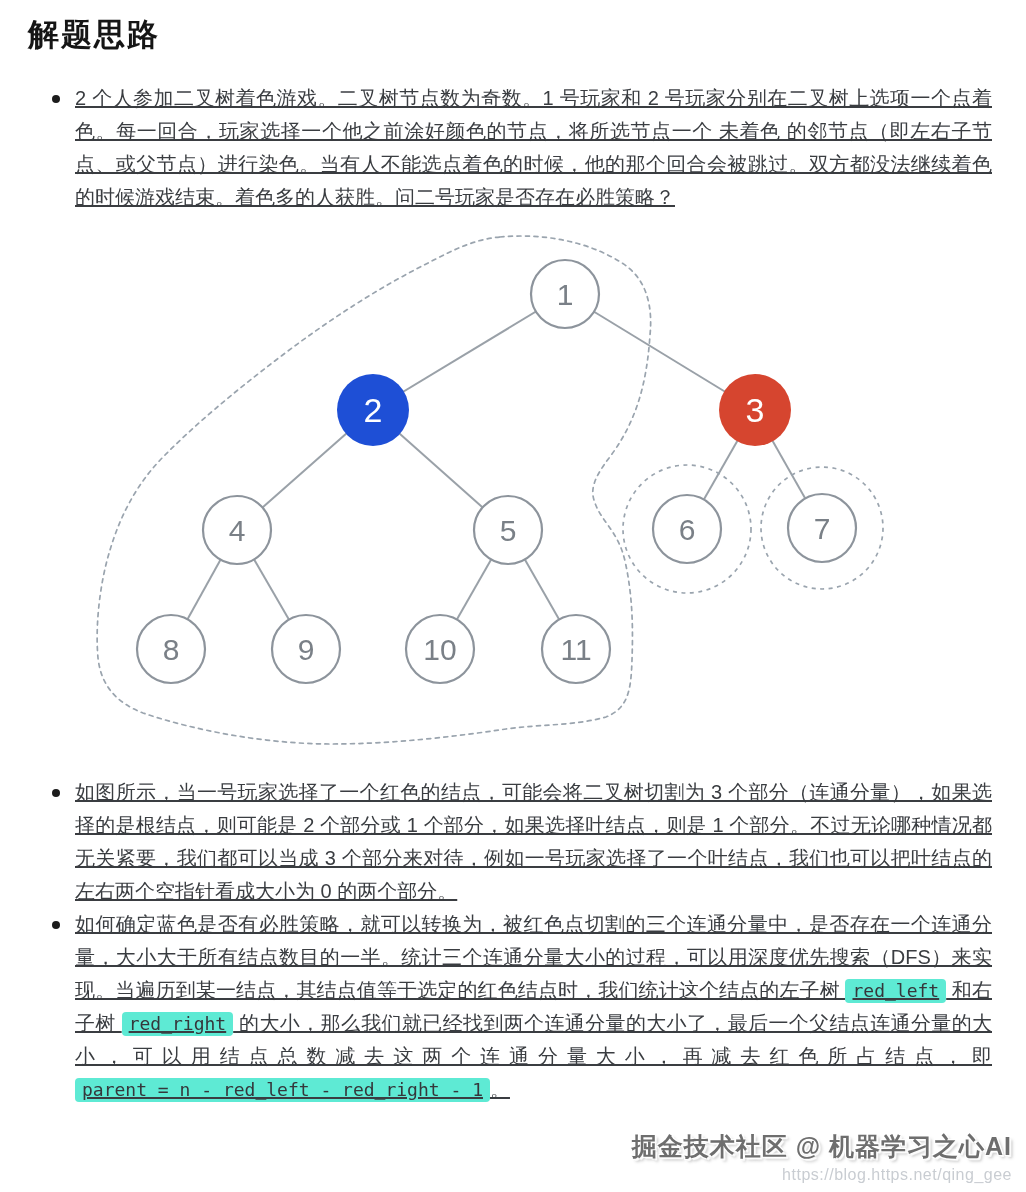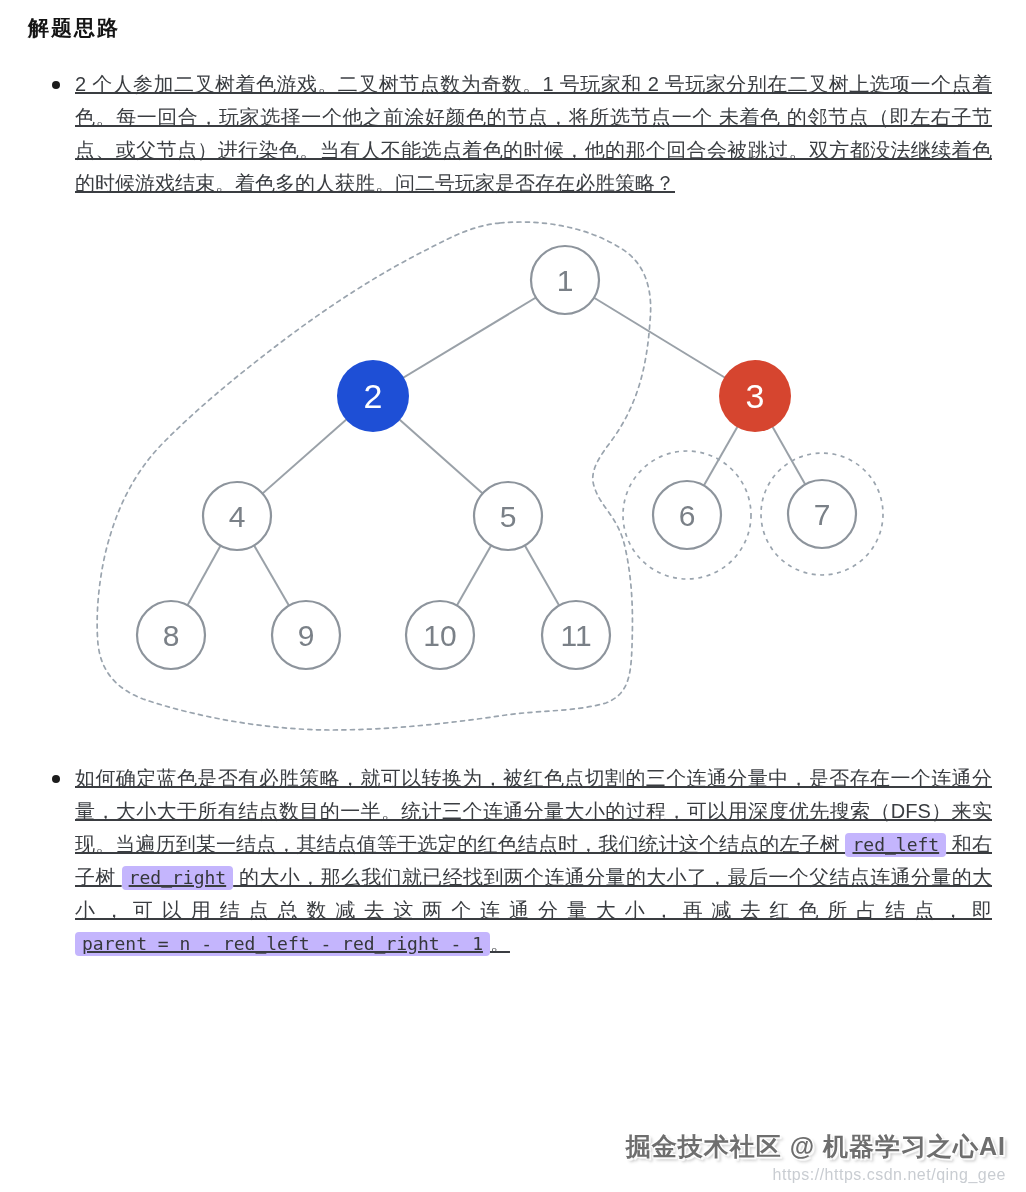--- a/index.html
+++ b/index.html
@@ -5,21 +5,21 @@
   html,body{margin:0;padding:0;}
   body{
     width:1026px;height:1192px;
     background:#ffffff;
     font-family:"Liberation Sans","DejaVu Sans",sans-serif;
     color:#3a3d41;
     position:relative;
     overflow:hidden;
   }
   .doc-title{
-    font-size:21px;
+    font-size:31px;
     font-weight:bold;
     color:#151515;
     margin:14px 12px 26px 28px;
     letter-spacing:2px;
   }
   ul.bullets{
     list-style:none;
     margin:0;
     padding:0 34px 0 54px;
     text-decoration:underline;
@@ -35,33 +35,33 @@
   .dot{
     position:absolute;
     left:-2px;top:13px;
     width:8px;height:8px;
     border-radius:50%;
     background:#1c1c1c;
   }
   code.inline-code{
     font-family:"DejaVu Sans Mono","Liberation Mono",monospace;
     font-size:18px;
-    background:#c4b5fd;
+    background:#5eead4;
     border-radius:4px;
     padding:1px 7px 2px 7px;
     color:#35373b;
     white-space:nowrap;
   }
   figure.tree-figure{
     margin:16px 0 12px 0;
     padding:0;
   }
   .watermark{
     position:absolute;
-    right:20px;
+    right:14px;
     bottom:8px;
     text-align:right;
     pointer-events:none;
   }
   .wm-main{
     font-size:25px;
     font-weight:bold;
     color:#6e6e6e;
     letter-spacing:1px;
     text-shadow:-1px -1px 0 #ffffff,1px -1px 0 #ffffff,-1px 1px 0 #ffffff,
@@ -140,19 +140,20 @@
         <text x="306" y="419" dy="0.35em" text-anchor="middle" font-size="30" fill="#7a8087" font-family="&quot;Liberation Sans&quot;,&quot;DejaVu Sans&quot;,sans-serif">9</text>
         <circle cx="440" cy="419" r="34" fill="#ffffff" stroke="#8d949c" stroke-width="2.2"></circle>
         <text x="440" y="419" dy="0.35em" text-anchor="middle" font-size="30" fill="#7a8087" font-family="&quot;Liberation Sans&quot;,&quot;DejaVu Sans&quot;,sans-serif">10</text>
         <circle cx="576" cy="419" r="34" fill="#ffffff" stroke="#8d949c" stroke-width="2.2"></circle>
         <text x="576" y="419" dy="0.35em" text-anchor="middle" font-size="30" fill="#7a8087" font-family="&quot;Liberation Sans&quot;,&quot;DejaVu Sans&quot;,sans-serif">11</text>
       </g>
   </svg>
 </figure>
 
 <ul class="bullets" id="analysis-list">
+    <li><span class="dot"></span><span>如图所示，当一号玩家选择了一个红色的结点，可能会将二叉树切割为 3 个部分（连通分量），如果选择的是根结点，则可能是 2 个部分或 1 个部分，如果选择叶结点，则是 1 个部分。不过无论哪种情况都无关紧要，我们都可以当成 3 个部分来对待，例如一号玩家选择了一个叶结点，我们也可以把叶结点的左右两个空指针看成大小为 0 的两个部分。</span></li>
     <li><span class="dot"></span><span>如何确定蓝色是否有必胜策略，就可以转换为，被红色点切割的三个连通分量中，是否存在一个连通分量，大小大于所有结点数目的一半。统计三个连通分量大小的过程，可以用深度优先搜索（DFS）来实现。当遍历到某一结点，其结点值等于选定的红色结点时，我们统计这个结点的左子树 </span><code class="inline-code">red_left</code><span> 和右子树 </span><code class="inline-code">red_right</code><span> 的大小，那么我们就已经找到两个连通分量的大小了，最后一个父结点连通分量的大小，可以用结点总数减去这两个连通分量大小，再减去红色所占结点，即 </span><code class="inline-code">parent = n - red_left - red_right - 1</code><span>。</span></li>
   </ul>
 
 <div class="watermark">
   <div class="wm-main">掘金技术社区 @ 机器学习之心AI</div>
-  <div class="wm-url">https://https.csdn.net/qing_gee</div>
+  <div class="wm-url">https://blog.https.net/qing_gee</div>
 </div>
 
 </body></html>

